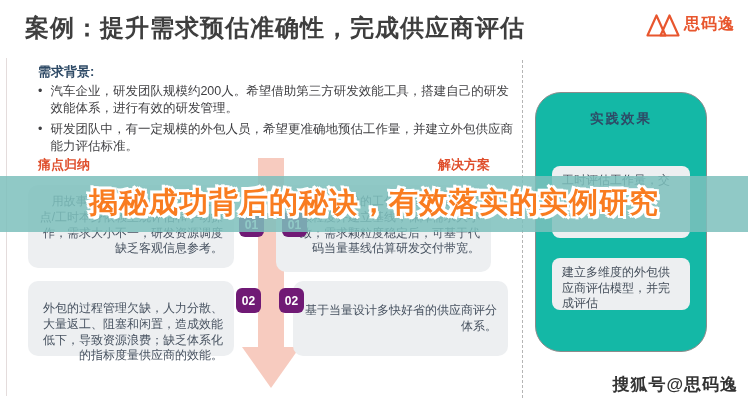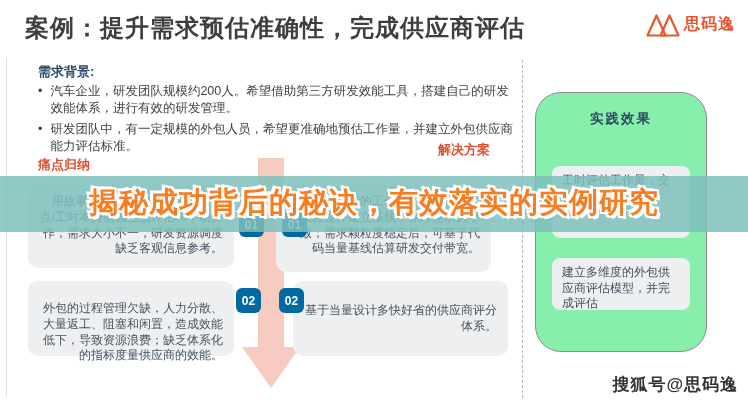--- a/index.html
+++ b/index.html
@@ -9,40 +9,40 @@
          color:#3e3e3e;letter-spacing:1px;white-space:nowrap;}
   .logo{position:absolute;left:646px;top:12px;display:flex;align-items:center;gap:4px;}
   .logo-text{font-size:16px;font-weight:bold;color:#e8562e;letter-spacing:1px;}
   .vline-left{position:absolute;left:6px;top:58px;width:1px;height:338px;background:#e4dcdc;}
   .vline-dash{position:absolute;left:522px;top:60px;height:338px;width:0;border-left:1px dashed #b5b5b5;}
   .sec-heading{position:absolute;font-size:13px;font-weight:bold;white-space:nowrap;}
   .h-navy{color:#2e4a66;}
   .h-red{color:#df4f2d;}
   #bg-heading{left:38px;top:63px;}
   #pain-heading{left:38px;top:156px;}
-  #sol-heading{left:438px;top:141px;}
+  #sol-heading{left:438px;top:156px;}
   .bullets{position:absolute;left:38px;top:83px;width:482px;font-size:12.5px;color:#3f3f42;line-height:1.38;}
   .bullet-row{display:flex;gap:8px;margin-bottom:3px;}
   .bullet-dot{flex:0 0 auto;}
   .gray-box{position:absolute;background:#edeff1;border-radius:10px;color:#475260;
             font-size:12px;line-height:1.32;padding:9px 11px;box-sizing:border-box;text-align:right;}
   #pain1{left:28px;top:185px;width:206px;height:83px;}
   #pain2{left:28px;top:281px;width:206px;height:75px;padding-top:20px;}
   #sol1{left:276px;top:185px;width:215px;height:87px;}
   #sol2{left:293px;top:281px;width:215px;height:75px;display:flex;align-items:center;}
   .arrow-shaft{position:absolute;left:258px;top:158px;width:26px;height:190px;background:#f7cbbf;}
   .arrow-head{position:absolute;left:242px;top:347px;width:0;height:0;
               border-left:29px solid transparent;border-right:29px solid transparent;
               border-top:41px solid #f7cbbf;}
-  .badge{position:absolute;width:25px;height:25px;background:#0369a1;border-radius:6px;
+  .badge{position:absolute;width:25px;height:25px;background:#701a75;border-radius:6px;
          color:#fff;font-size:12px;font-weight:bold;display:flex;align-items:center;justify-content:center;}
   #b01l{left:239px;top:212px;} #b01r{left:282px;top:212px;}
   #b02l{left:236px;top:288px;} #b02r{left:279px;top:288px;}
   .panel{position:absolute;left:535px;top:92px;width:172px;height:260px;
-         border:1.5px solid #8c8c8c;border-radius:26px;box-sizing:border-box;background:#86efac;}
+         border:1.5px solid #8c8c8c;border-radius:26px;box-sizing:border-box;background:#14b8a6;}
   .panel-heading{position:absolute;top:17px;left:0;width:100%;text-align:center;
                  font-size:13.5px;font-weight:bold;color:#2e4a66;letter-spacing:2px;}
   .panel-box{position:absolute;left:16px;width:138px;background:#edeff1;border-radius:8px;
              font-size:12px;color:#46505c;line-height:1.3;padding:7px 10px;box-sizing:border-box;}
   #pbox1{top:73px;height:72px;}
   #pbox2{top:165px;height:52px;}
   .band{position:absolute;left:0;top:176px;width:748px;height:56px;background:rgba(124,191,188,0.85);}
   .headline{position:absolute;left:0;top:183px;width:748px;text-align:center;
             font-size:29px;font-weight:800;color:#f97c20;letter-spacing:1px;white-space:nowrap;
             text-shadow:2px 0 0 #fff,-2px 0 0 #fff,0 2px 0 #fff,0 -2px 0 #fff,

